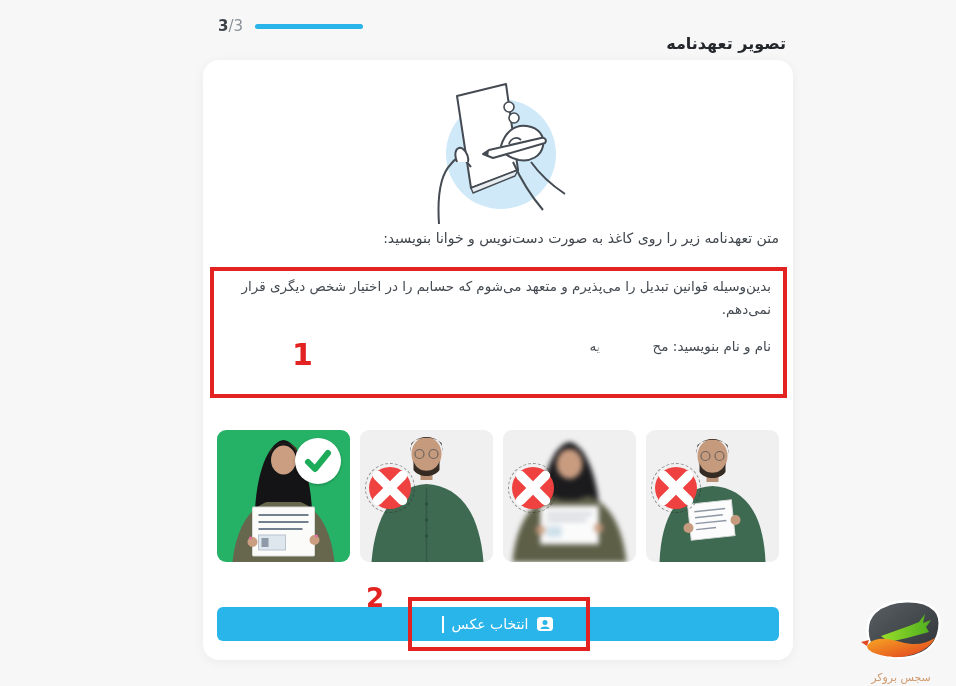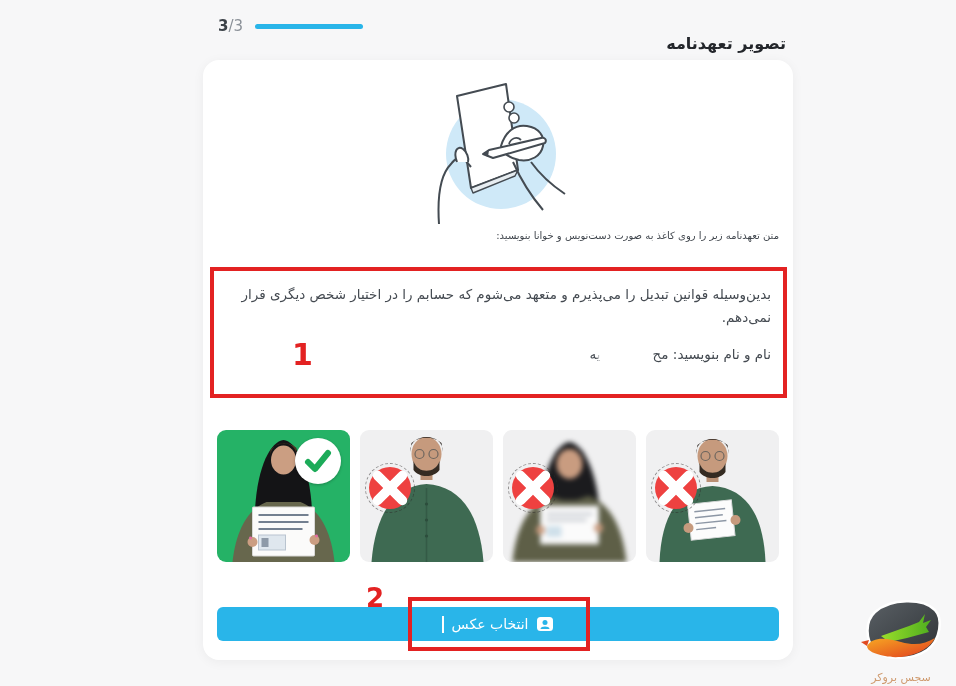--- a/index.html
+++ b/index.html
@@ -33,28 +33,28 @@
     background:#ffffff; border-radius:16px;
     box-shadow:0 2px 12px rgba(0,0,0,.05);
   }
 
   .illustration {
     position:absolute; top:14px; left:50%; transform:translateX(-50%);
   }
 
   .instruction {
     position:absolute; top:170px; right:14px; left:14px;
-    text-align:right; font-size:10px; color:#40464d;
+    text-align:right; font-size:14px; color:#40464d;
   }
 
   
   .pledge-box {
     position:absolute; left:7px; top:207px; width:577px; height:131px;
     border:4px solid #e32222; background:#fff;
-    padding:12px 12px 0 12px;
+    padding:4px 12px 0 12px;
     font-size:13.5px; color:#444a51; text-align:right; line-height:1.7;
   }
   .pledge-text { margin-bottom:12px; }
   .pledge-line { line-height:1.95; }
   .redact {
     display:inline-block; vertical-align:middle;
     height:12px; background:#fff; border-radius:3px;
     box-shadow:0 0 3px 3px #fff;
   }
   .redact.name { width:52px; }

